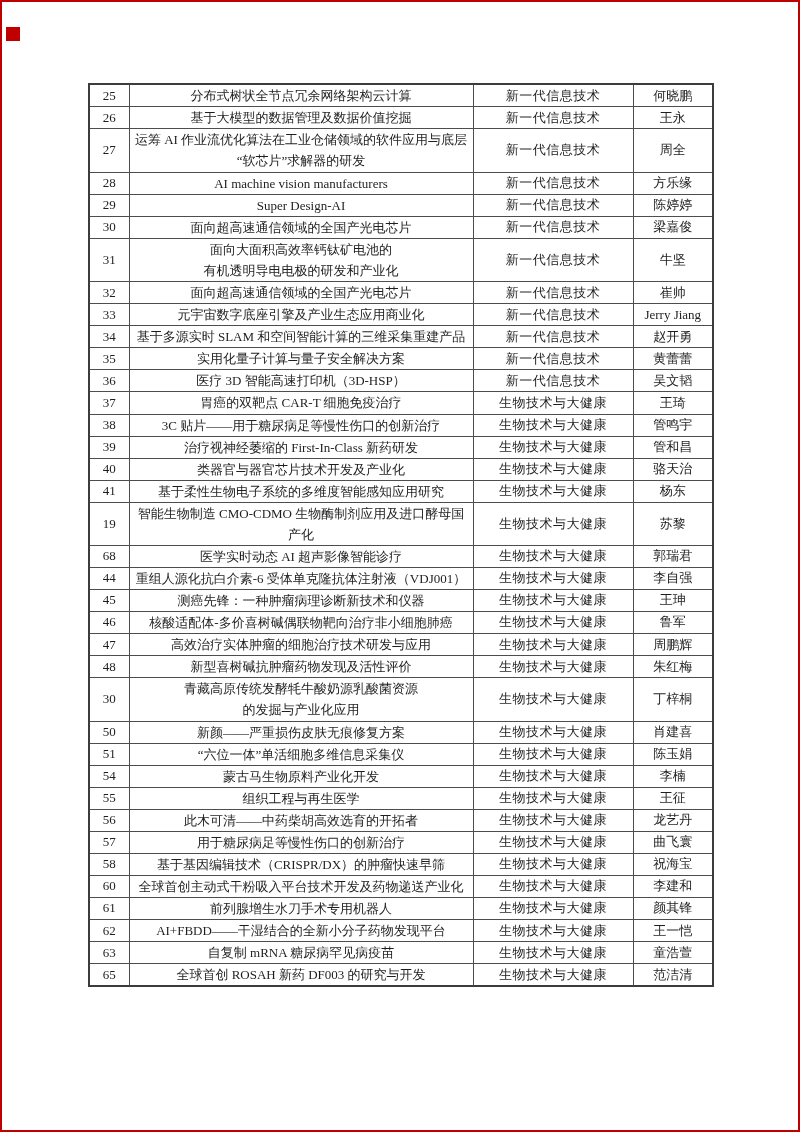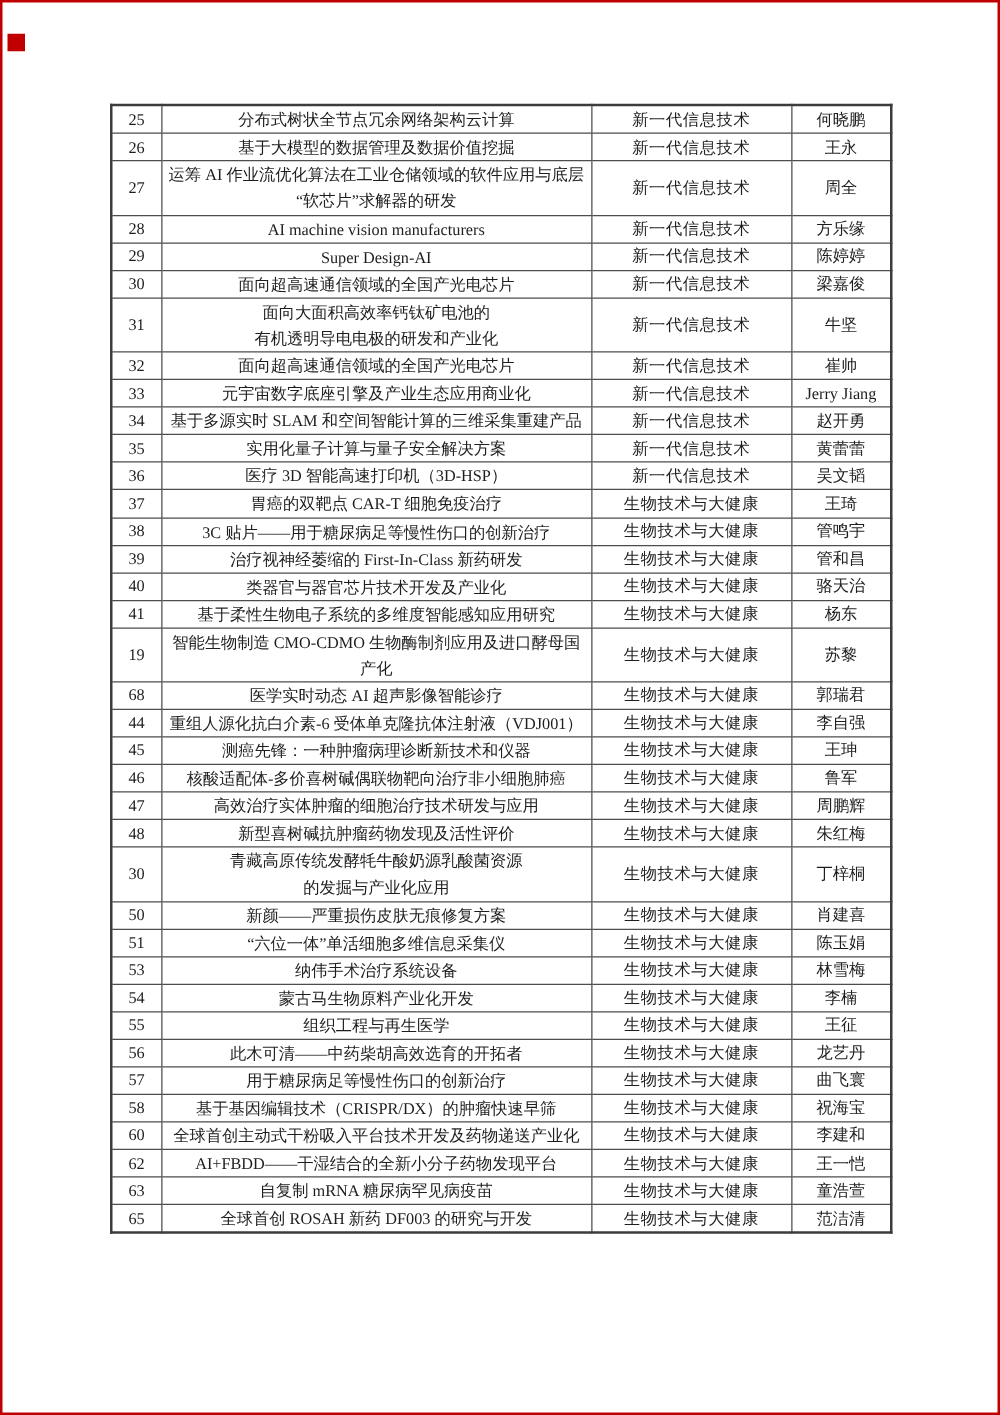--- a/index.html
+++ b/index.html
@@ -220,26 +220,20 @@
         <td class="cell-category">生物技术与大健康</td>
         <td class="cell-name">肖建喜</td>
       </tr>
       <tr>
         <td class="cell-no">51</td>
         <td class="cell-title">“六位一体”单活细胞多维信息采集仪</td>
         <td class="cell-category">生物技术与大健康</td>
         <td class="cell-name">陈玉娟</td>
       </tr>
       <tr>
-        <td class="cell-no">53</td>
-        <td class="cell-title">纳伟手术治疗系统设备</td>
-        <td class="cell-category">生物技术与大健康</td>
-        <td class="cell-name">林雪梅</td>
-      </tr>
-      <tr>
         <td class="cell-no">54</td>
         <td class="cell-title">蒙古马生物原料产业化开发</td>
         <td class="cell-category">生物技术与大健康</td>
         <td class="cell-name">李楠</td>
       </tr>
       <tr>
         <td class="cell-no">55</td>
         <td class="cell-title">组织工程与再生医学</td>
         <td class="cell-category">生物技术与大健康</td>
         <td class="cell-name">王征</td>
@@ -260,20 +254,26 @@
         <td class="cell-no">58</td>
         <td class="cell-title">基于基因编辑技术（CRISPR/DX）的肿瘤快速早筛</td>
         <td class="cell-category">生物技术与大健康</td>
         <td class="cell-name">祝海宝</td>
       </tr>
       <tr>
         <td class="cell-no">60</td>
         <td class="cell-title">全球首创主动式干粉吸入平台技术开发及药物递送产业化</td>
         <td class="cell-category">生物技术与大健康</td>
         <td class="cell-name">李建和</td>
+      </tr>
+      <tr>
+        <td class="cell-no">61</td>
+        <td class="cell-title">前列腺增生水刀手术专用机器人</td>
+        <td class="cell-category">生物技术与大健康</td>
+        <td class="cell-name">颜其锋</td>
       </tr>
       <tr>
         <td class="cell-no">62</td>
         <td class="cell-title">AI+FBDD——干湿结合的全新小分子药物发现平台</td>
         <td class="cell-category">生物技术与大健康</td>
         <td class="cell-name">王一恺</td>
       </tr>
       <tr>
         <td class="cell-no">63</td>
         <td class="cell-title">自复制 mRNA 糖尿病罕见病疫苗</td>

